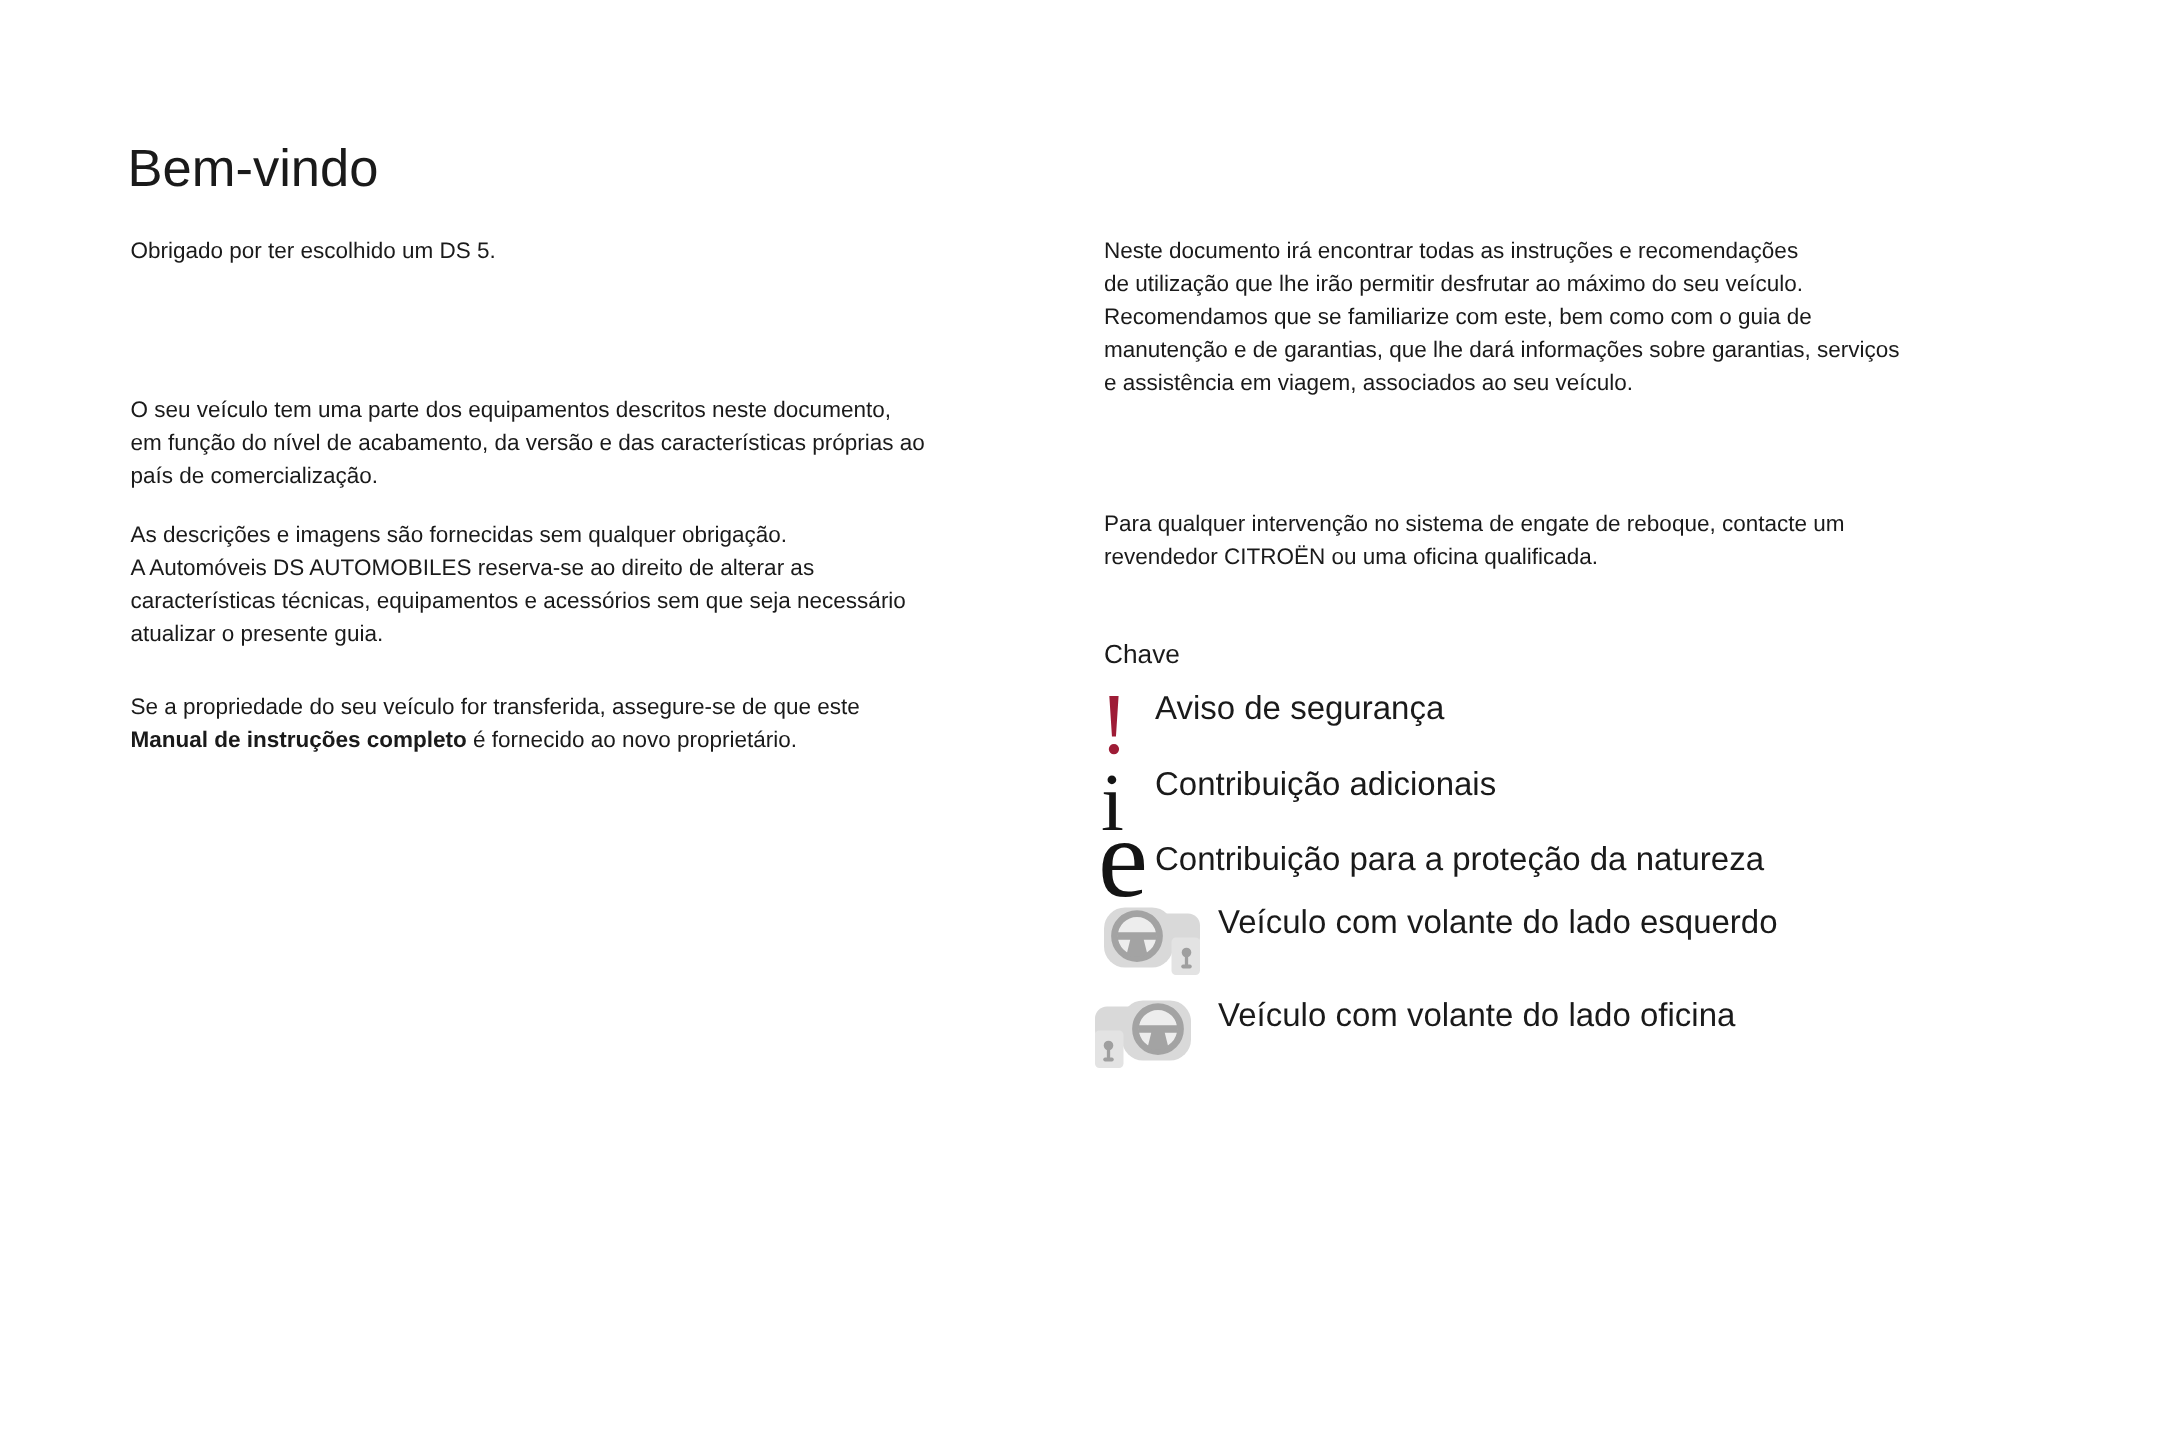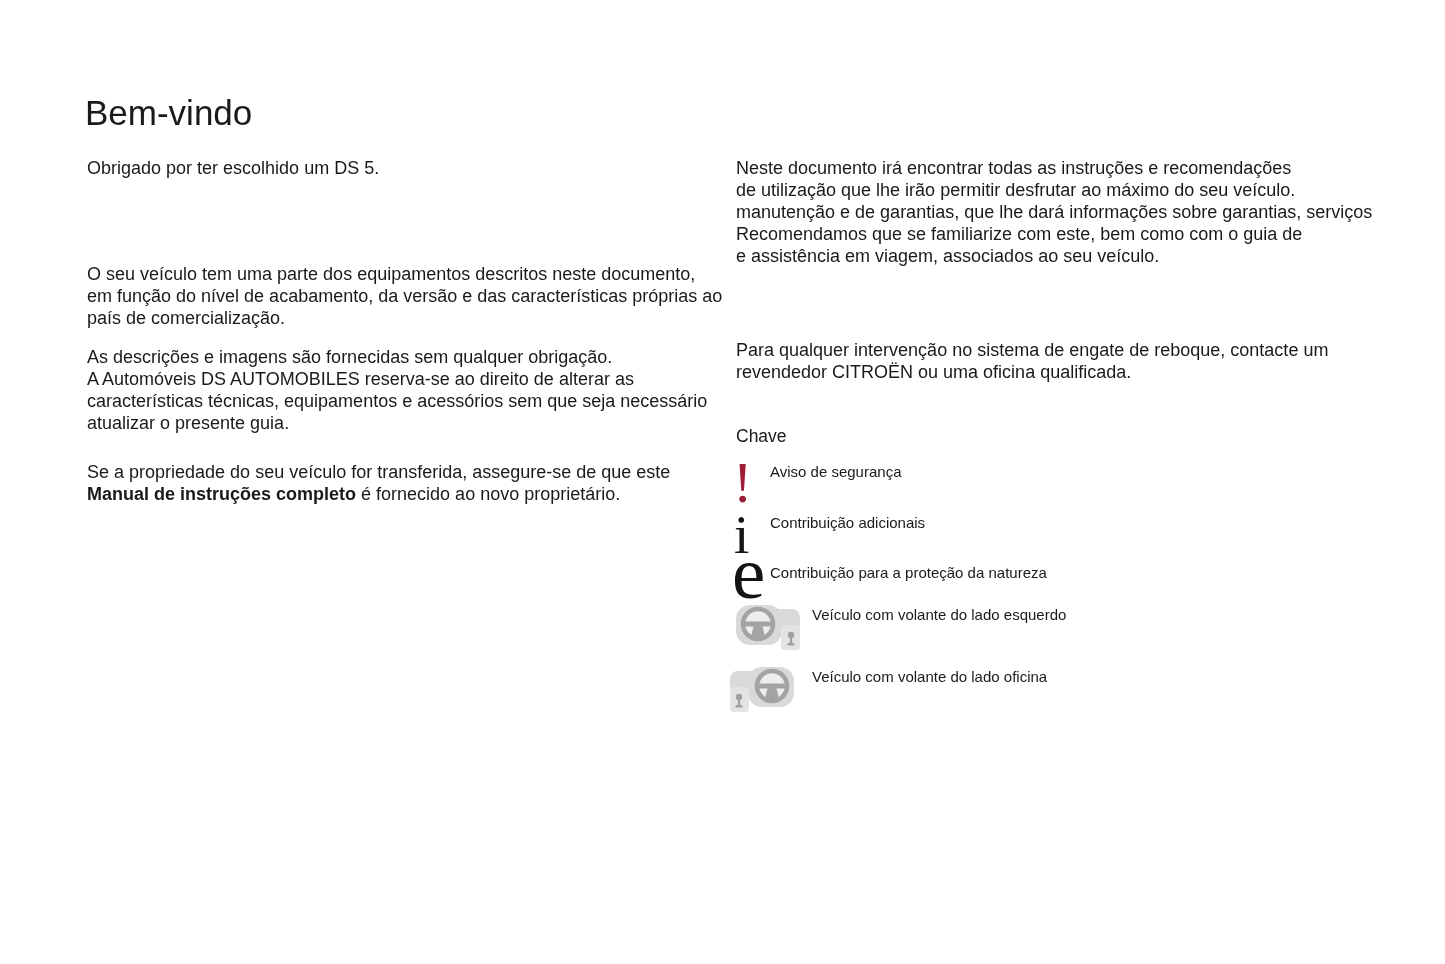--- a/index.html
+++ b/index.html
@@ -12,33 +12,33 @@
     overflow:hidden;
     padding-left:18px;
   }
   .doc-title {
     position:absolute; left:85px; top:93px;
     font-size:35px; font-weight:400; line-height:40px;
     color:#1a1a1a;
   }
   .para {
     position:absolute;
-    font-size:18px; line-height:22px;
+    font-size:15px; line-height:22px;
     white-space:nowrap;
     color:#1a1a1a;
   }
   .para .line { height:22px; }
   .para b { font-weight:700; }
   .key-heading {
     position:absolute; left:736px; top:425px;
     font-size:17.5px; line-height:22px; color:#1a1a1a;
   }
   .key-label {
     position:absolute;
-    font-size:15px; line-height:22px;
+    font-size:22px; line-height:22px;
     white-space:nowrap; color:#1a1a1a;
   }
   .key-glyph {
     position:absolute;
     font-family:"Liberation Serif", serif;
     line-height:1;
   }
   .glyph-exclamation { left:733px; top:454px; font-size:58px; color:#9e1c36; }
   .glyph-i           { left:734px; top:507px; font-size:55px; color:#141414; }
   .glyph-e           { left:732px; top:535px; font-size:75px; color:#141414; }
@@ -72,22 +72,22 @@
   </section>
 
   <section class="para" style="left:87px; top:461px;">
     <div class="line">Se a propriedade do seu veículo for transferida, assegure-se de que este</div>
     <div class="line"><b>Manual de instruções completo</b><span> é fornecido ao novo proprietário.</span></div>
   </section>
 
   <section class="para" style="left:736px; top:157px;">
     <div class="line">Neste documento irá encontrar todas as instruções e recomendações</div>
     <div class="line">de utilização que lhe irão permitir desfrutar ao máximo do seu veículo.</div>
+    <div class="line">Recomendamos que se familiarize com este, bem como com o guia de</div>
     <div class="line">manutenção e de garantias, que lhe dará informações sobre garantias, serviços</div>
-    <div class="line">Recomendamos que se familiarize com este, bem como com o guia de</div>
     <div class="line">e assistência em viagem, associados ao seu veículo.</div>
   </section>
 
   <section class="para" style="left:736px; top:339px;">
     <div class="line">Para qualquer intervenção no sistema de engate de reboque, contacte um</div>
     <div class="line">revendedor CITROËN ou uma oficina qualificada.</div>
   </section>
 
   <div class="key-heading">Chave</div>
 

